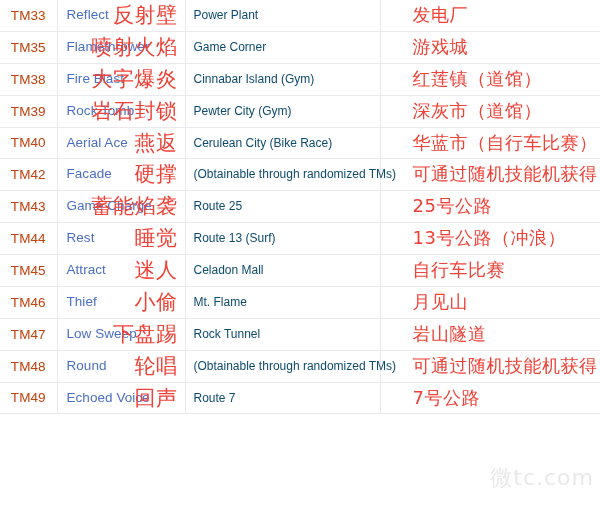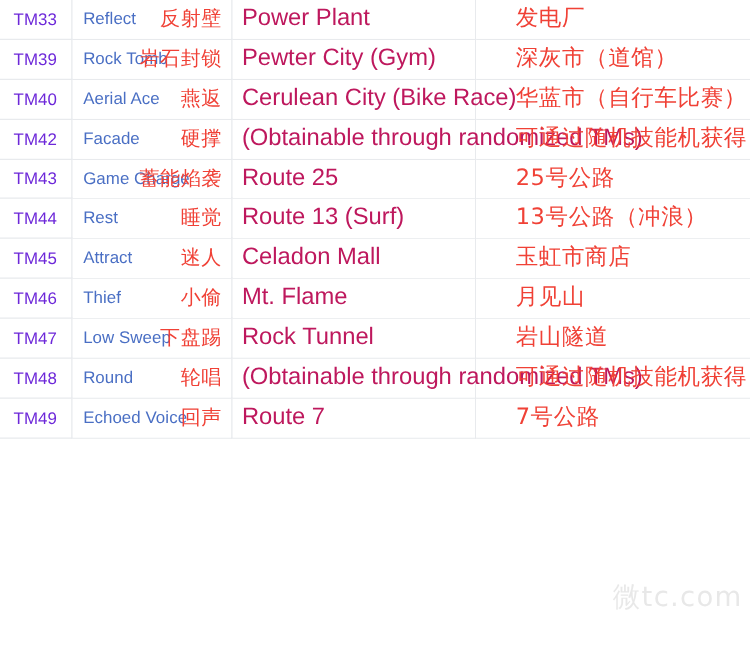--- a/index.html
+++ b/index.html
@@ -41,21 +41,21 @@
     white-space: nowrap;
     overflow: visible;
     background: #ffffff;
   }
   #tm-table tr:first-child td { border-top: none; }
   #tm-table td:last-child { border-right: none; }
 
   .cell-id {
     text-align: center;
     font-size: 13.5px;
-    color: #6d28d9;
+    color: #c2410c;
     letter-spacing: 0.1px;
   }
 
   
   .cell-move {
     position: relative;
     height: 30.88px;
   }
   .move-en {
     position: absolute;
@@ -67,39 +67,39 @@
     color: #4a6fc4;
     z-index: 1;
     letter-spacing: 0.05px;
   }
   .move-cn {
     position: absolute;
     right: 7px;
     top: 0;
     height: 30.88px;
     line-height: 30.88px;
-    font-size: 16px;
+    font-size: 21px;
     color: #f04136;
     font-family: "DejaVu Sans", "Liberation Sans", sans-serif;
     z-index: 2;
     letter-spacing: 0.5px;
   }
 
   .cell-loc {
     position: relative;
     height: 30.88px;
   }
   .loc-en {
     position: absolute;
     left: 8px;
     top: 0;
     height: 30.88px;
     line-height: 30.88px;
-    font-size: 19px;
-    color: #be185d;
+    font-size: 12px;
+    color: #0c4a6e;
     z-index: 1;
   }
 
   .cell-loccn {
     position: relative;
     height: 30.88px;
   }
   .loc-cn {
     position: absolute;
     left: 0px;
@@ -146,20 +146,46 @@
           <span class="move-cn">反射壁</span>
         </td>
         <td class="cell-loc">
           <span class="loc-en">Power Plant</span>
         </td>
         <td class="cell-loccn">
           <span class="loc-cn">发电厂</span>
         </td>
       </tr>
       <tr>
+        <td class="cell-id">TM35</td>
+        <td class="cell-move">
+          <span class="move-en">Flamethrower</span>
+          <span class="move-cn">喷射火焰</span>
+        </td>
+        <td class="cell-loc">
+          <span class="loc-en">Game Corner</span>
+        </td>
+        <td class="cell-loccn">
+          <span class="loc-cn">游戏城</span>
+        </td>
+      </tr>
+      <tr>
+        <td class="cell-id">TM38</td>
+        <td class="cell-move">
+          <span class="move-en">Fire Blast</span>
+          <span class="move-cn">大字爆炎</span>
+        </td>
+        <td class="cell-loc">
+          <span class="loc-en">Cinnabar Island (Gym)</span>
+        </td>
+        <td class="cell-loccn">
+          <span class="loc-cn">红莲镇（道馆）</span>
+        </td>
+      </tr>
+      <tr>
         <td class="cell-id">TM39</td>
         <td class="cell-move">
           <span class="move-en">Rock Tomb</span>
           <span class="move-cn">岩石封锁</span>
         </td>
         <td class="cell-loc">
           <span class="loc-en">Pewter City (Gym)</span>
         </td>
         <td class="cell-loccn">
           <span class="loc-cn">深灰市（道馆）</span>
@@ -220,21 +246,21 @@
       <tr>
         <td class="cell-id">TM45</td>
         <td class="cell-move">
           <span class="move-en">Attract</span>
           <span class="move-cn">迷人</span>
         </td>
         <td class="cell-loc">
           <span class="loc-en">Celadon Mall</span>
         </td>
         <td class="cell-loccn">
-          <span class="loc-cn">玉虹市商店</span>
+          <span class="loc-cn">自行车比赛</span>
         </td>
       </tr>
       <tr>
         <td class="cell-id">TM46</td>
         <td class="cell-move">
           <span class="move-en">Thief</span>
           <span class="move-cn">小偷</span>
         </td>
         <td class="cell-loc">
           <span class="loc-en">Mt. Flame</span>

